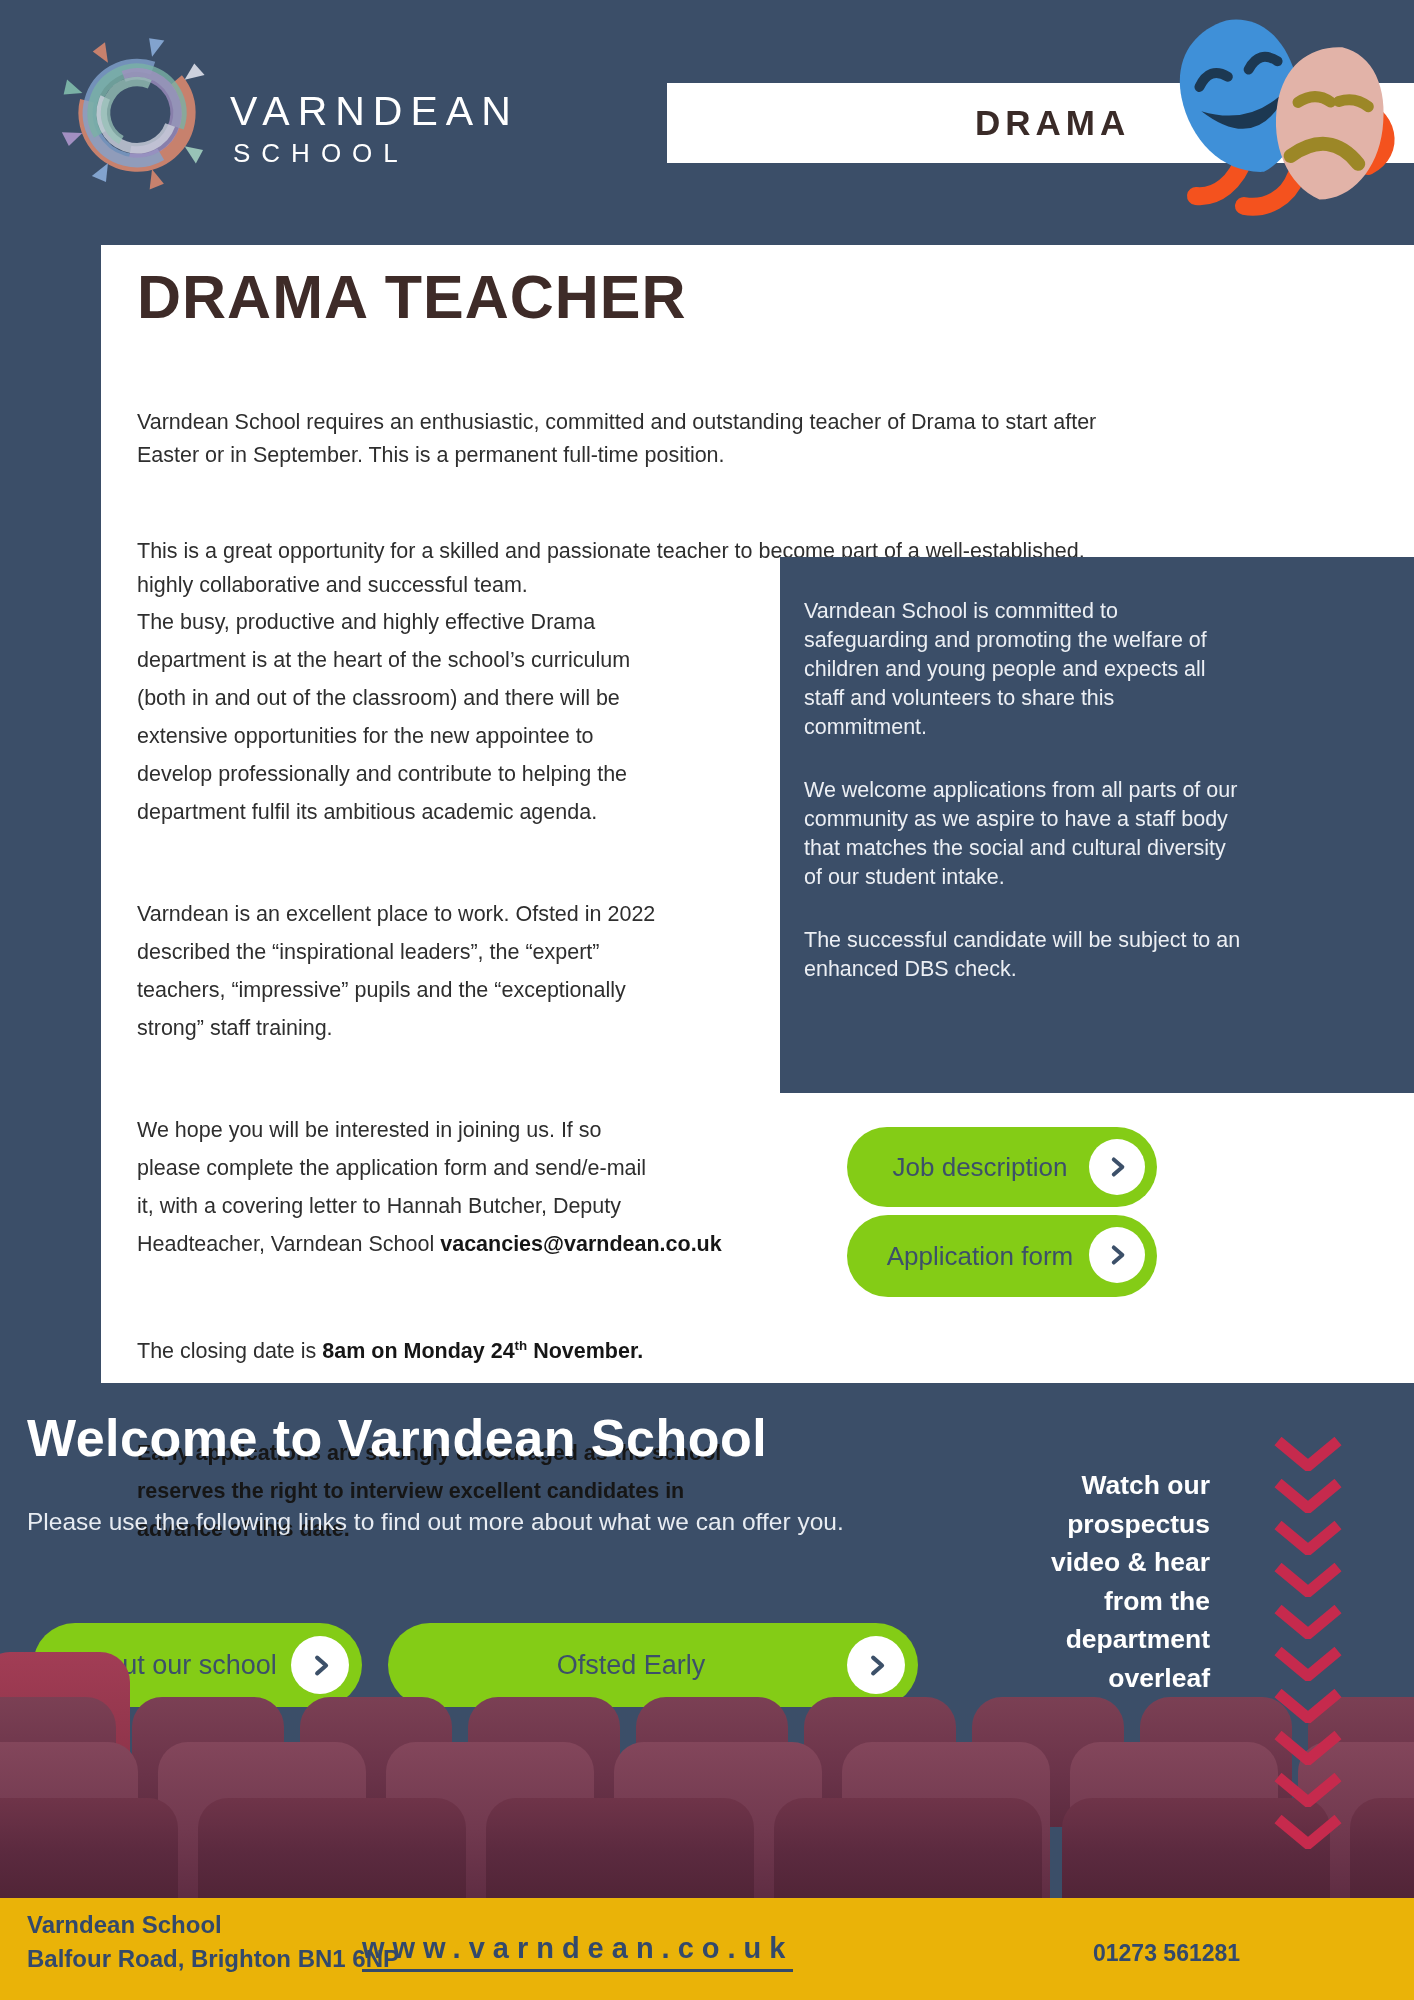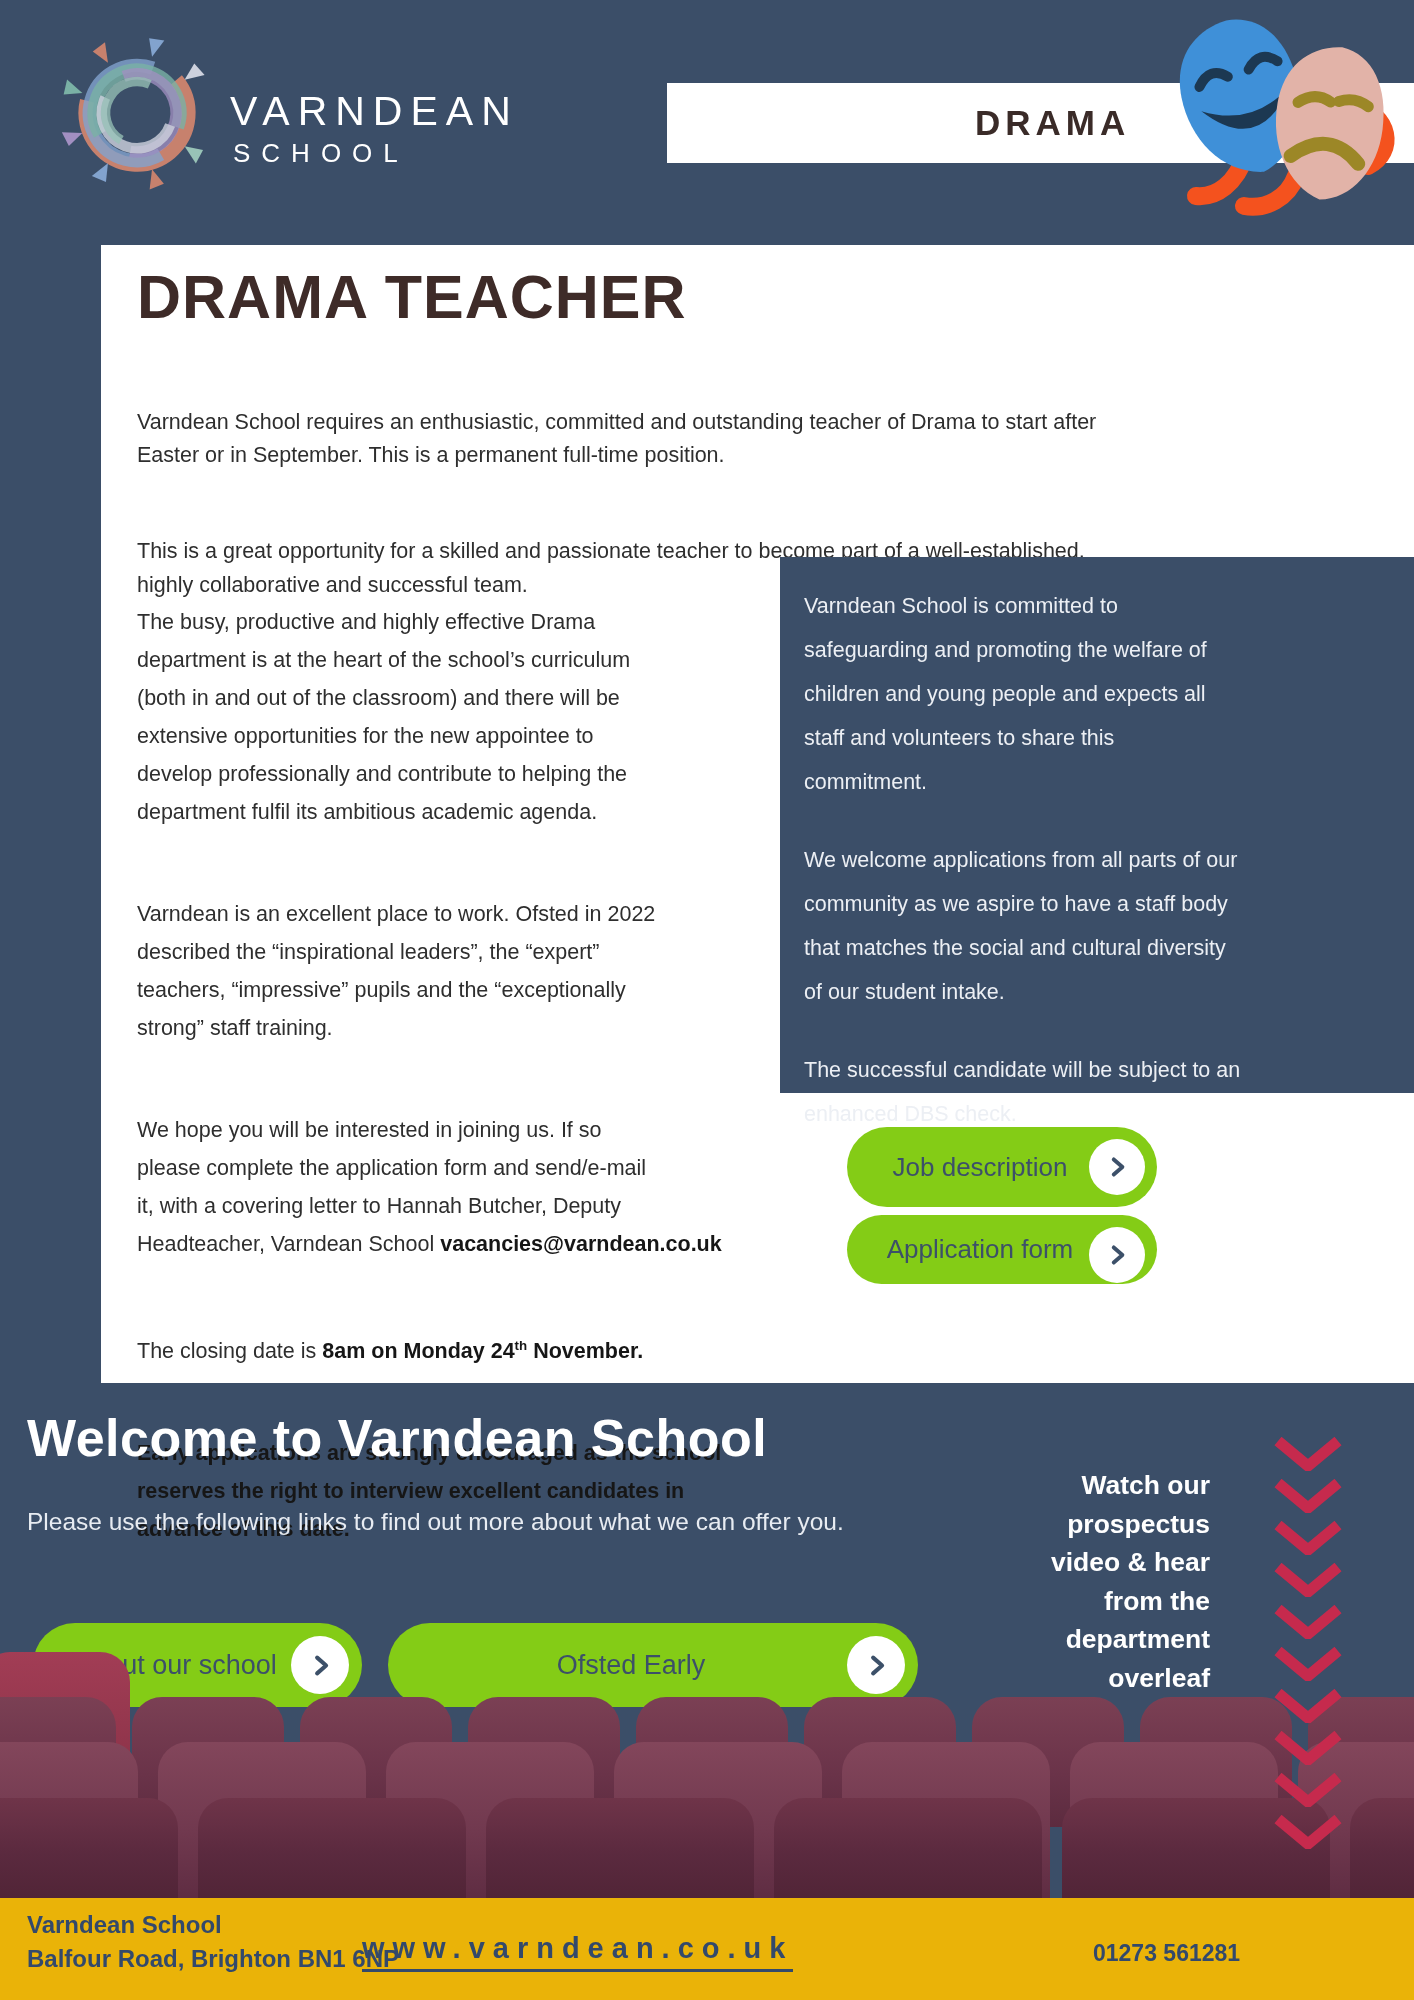--- a/index.html
+++ b/index.html
@@ -21,30 +21,30 @@
   .copy{white-space:pre-line;color:#2E2E2E;}
   .intro{position:absolute;left:137px;top:372px;width:1060px;font-size:21.5px;line-height:33.5px;}
   .intro p{margin:0 0 29px 0;}
   .leftcol{position:absolute;left:137px;top:565px;width:590px;font-size:21.5px;line-height:38px;}
   .leftcol p{margin:0 0 26px 0;}
   .leftcol b{color:#161616;}
   .bold-para{font-weight:700;color:#161616;}
   sup{font-size:0.62em;}
   
   .safe-box{position:absolute;left:780px;top:557px;width:634px;height:536px;background:#3B4E68;
-            box-sizing:border-box;padding:27px 24px;color:#ECEFF4;font-size:21.5px;line-height:44px;}
+            box-sizing:border-box;padding:40px 24px;color:#ECEFF4;font-size:21.5px;line-height:29px;}
   .safe-box p{margin:0 0 34px 0;white-space:pre-line;}
   
   .pill{position:absolute;background:#84cc16;border-radius:50px;display:flex;align-items:center;
         justify-content:center;color:#3C5069;font-weight:400;cursor:pointer;}
   .pill .lbl{padding-right:44px;}
   .pill .circ{position:absolute;background:#ffffff;border-radius:50%;display:flex;
               align-items:center;justify-content:center;}
   .btn-job{left:847px;top:1127px;width:310px;height:80px;font-size:26px;}
-  .btn-app{left:847px;top:1215px;width:310px;height:69px;font-size:26px;}
+  .btn-app{left:847px;top:1215px;width:310px;height:82px;font-size:26px;}
   .btn-job .circ,.btn-app .circ{width:56px;height:56px;right:12px;top:12px;}
   .btn-about{left:33px;top:1623px;width:329px;height:84px;font-size:27px;}
   .btn-ofsted{left:388px;top:1623px;width:530px;height:84px;font-size:27px;}
   .btn-about .circ,.btn-ofsted .circ{width:58px;height:58px;right:13px;top:13px;}
   
   .welcome-title{position:absolute;left:27px;top:1408px;margin:0;color:#ffffff;font-size:52px;
                  font-weight:800;letter-spacing:0.5px;}
   .welcome-sub{position:absolute;left:27px;top:1508px;color:#E8ECF2;font-size:24.5px;}
   .watch{position:absolute;left:990px;top:1466px;width:220px;text-align:right;color:#ffffff;
          font-size:26.5px;font-weight:700;line-height:38.5px;}

